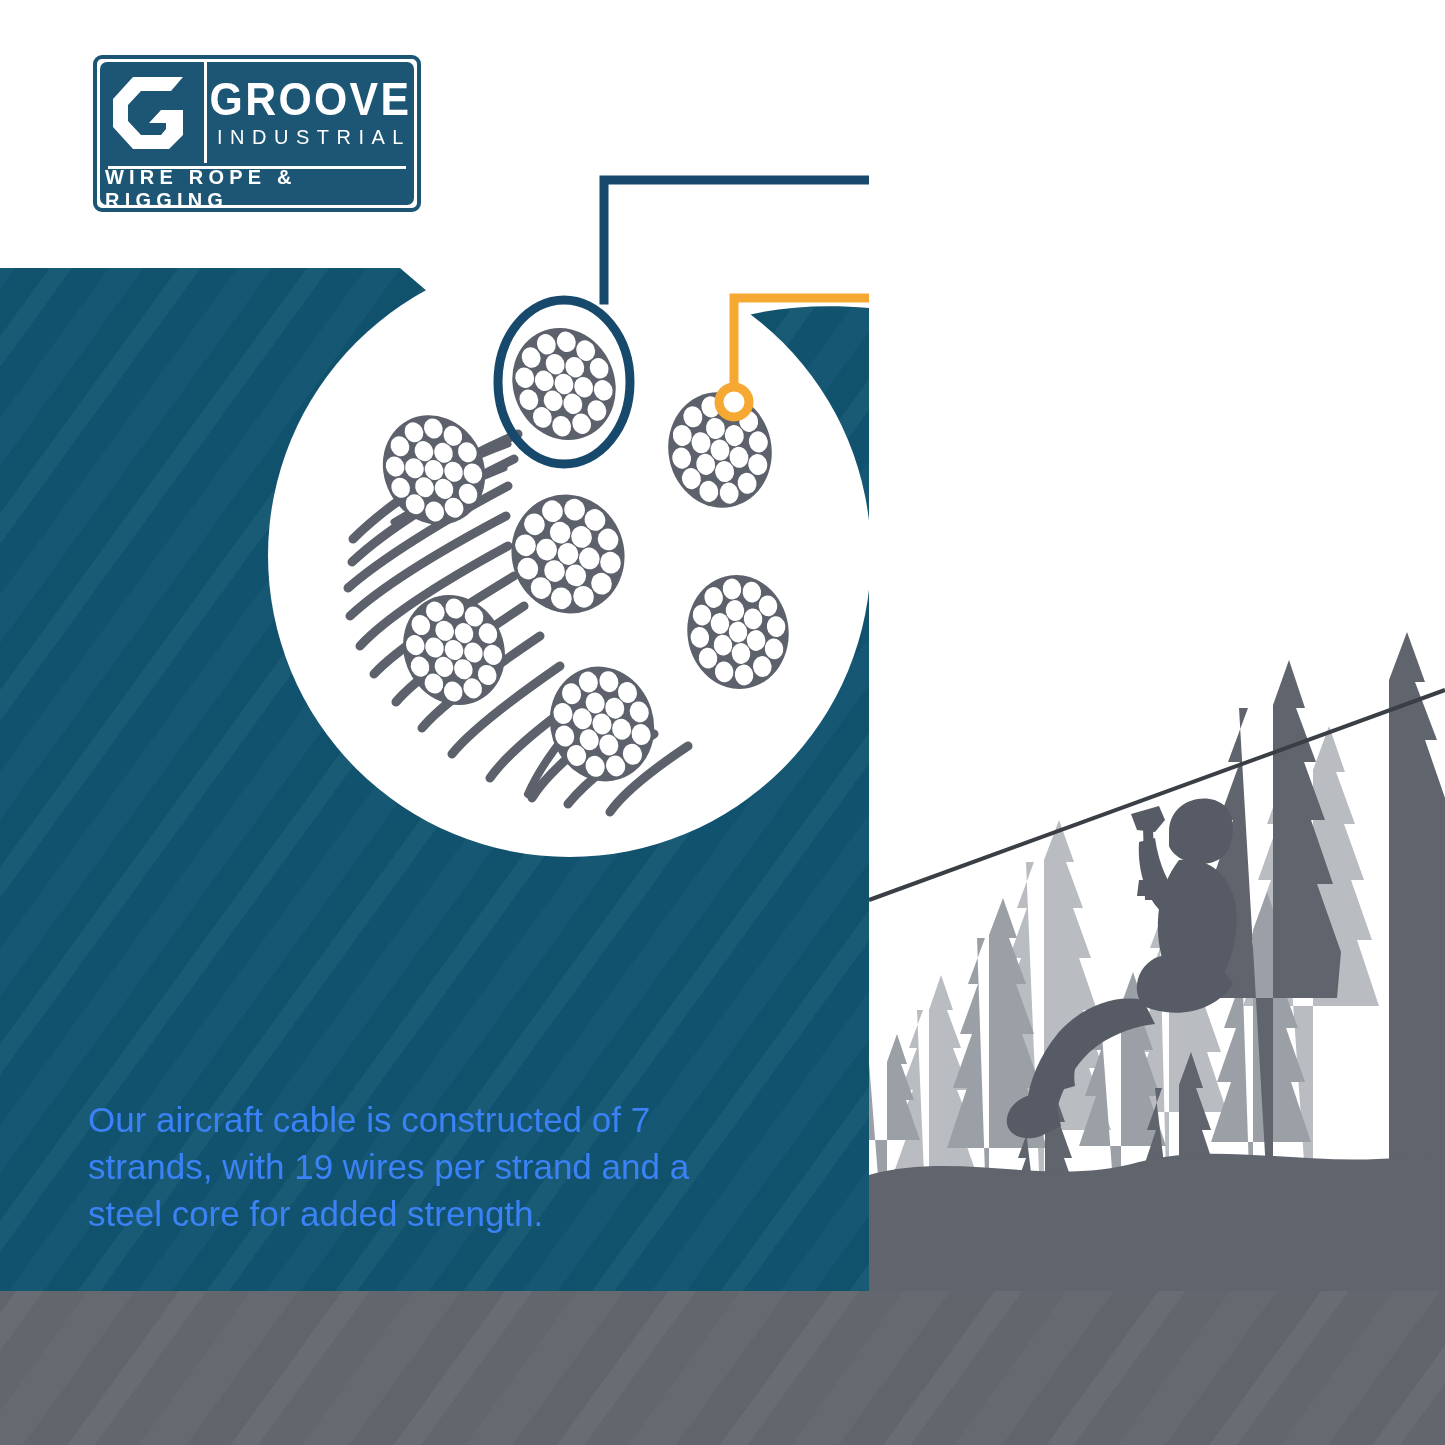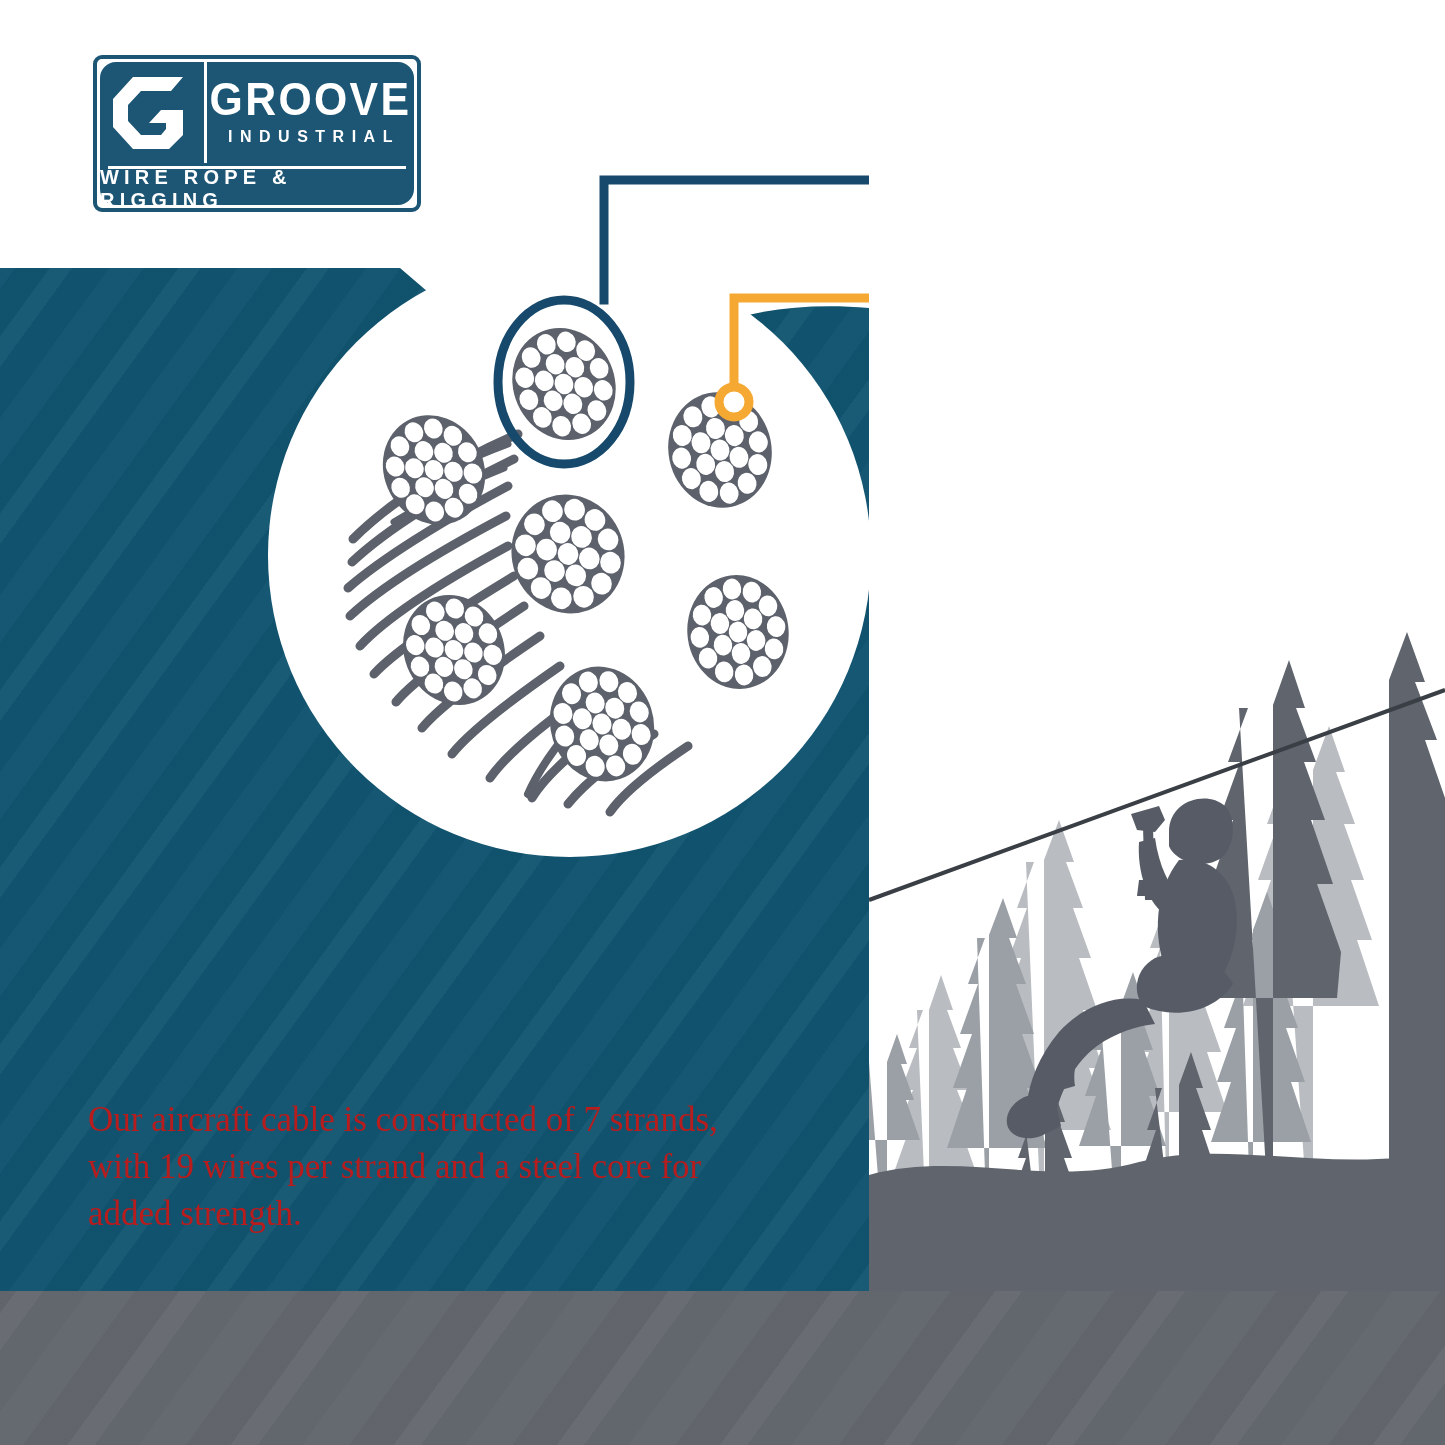--- a/index.html
+++ b/index.html
@@ -3,34 +3,34 @@
 <meta charset="utf-8">
 <style>
   html,body{margin:0;padding:0;background:#fff;}
   body{width:1445px;height:1445px;overflow:hidden;
        font-family:"Liberation Sans",sans-serif;}
   #stage{position:relative;width:1445px;height:1445px;background:#ffffff;overflow:hidden;}
 
   
   #logo{position:absolute;left:93px;top:55px;width:328px;height:157px;}
   .logo-outer{position:absolute;inset:0;border:4px solid #1c5674;border-radius:9px;background:#fff;}
-  .logo-inner{position:absolute;left:7px;top:7px;right:7px;bottom:7px;background:#1c5674;border-radius:16px;}
+  .logo-inner{position:absolute;left:7px;top:7px;right:7px;bottom:7px;background:#1c5674;border-radius:7px;}
   .logo-top{position:absolute;left:0;top:0;right:0;height:101px;}
   .logo-mark{position:absolute;left:0;top:0;width:104px;height:101px;
              border-right:3px solid #ffffff;display:flex;align-items:center;justify-content:center;}
   .logo-words{position:absolute;left:107px;top:0;right:0;height:101px;
               display:flex;flex-direction:column;align-items:center;justify-content:center;}
   .logo-groove{color:#fff;font-weight:bold;font-size:46px;letter-spacing:2.5px;
                line-height:46px;transform:scaleX(.93);transform-origin:center;}
-  .logo-ind{color:#fff;font-weight:bold;font-size:16px;letter-spacing:7.5px;
+  .logo-ind{color:#fff;font-weight:normal;font-size:20px;letter-spacing:7.5px;
             line-height:24px;margin-top:3px;padding-left:7px;}
   .logo-rule{position:absolute;left:8px;right:8px;top:104px;height:3px;background:#ffffff;}
   .logo-tag{position:absolute;left:0;right:0;top:110px;height:33px;
             display:flex;align-items:center;justify-content:center;
-            color:#ffffff;font-weight:bold;font-size:20px;letter-spacing:5.2px;}
+            color:#ffffff;font-weight:bold;font-size:20px;letter-spacing:5.2px;padding-left:5px;}
 
   
   #panel{position:absolute;left:0;top:268px;width:869px;height:1023px;background:#115470;overflow:hidden;}
   #panel .waves{position:absolute;inset:-40%;
     background:repeating-linear-gradient(-54deg,
       rgba(255,255,255,.035) 0px, rgba(255,255,255,.035) 18px,
       rgba(0,0,0,.030) 18px, rgba(0,0,0,.030) 46px,
       rgba(255,255,255,.018) 46px, rgba(255,255,255,.018) 74px,
       rgba(0,0,0,.012) 74px, rgba(0,0,0,.012) 104px);}
   #whitecircle{position:absolute;left:268px;top:254px;width:603px;height:603px;
@@ -47,21 +47,21 @@
   .callout{position:relative;height:115px;}
   .co-label{position:absolute;left:75px;top:2px;color:#595e66;font-weight:bold;
             font-size:42px;letter-spacing:.5px;line-height:52px;white-space:nowrap;
             transform:scaleX(.88);transform-origin:left center;}
 
   
   #headline{position:absolute;left:88px;top:886px;width:740px;}
   .hl{color:#ffffff;font-weight:bold;font-size:68px;line-height:74px;letter-spacing:.5px;
       transform:scaleX(.92);transform-origin:left top;white-space:nowrap;}
   #body{position:absolute;left:88px;top:1096px;width:665px;
-        color:#b91c1c;font-size:35px;line-height:47px;font-family:Liberation Serif, serif;}
+        color:#3b82f6;font-size:35px;line-height:47px;}
 
   
   #scene{position:absolute;left:869px;top:0;width:576px;height:1291px;background:#ffffff;overflow:hidden;}
 
   
   #band{position:absolute;left:0;top:1291px;width:1445px;height:154px;background:#63676e;overflow:hidden;}
   #band .waves{position:absolute;inset:-60%;
     background:repeating-linear-gradient(-54deg,
       rgba(255,255,255,.035) 0px, rgba(255,255,255,.035) 22px,
       rgba(0,0,0,.022) 22px, rgba(0,0,0,.022) 58px,

